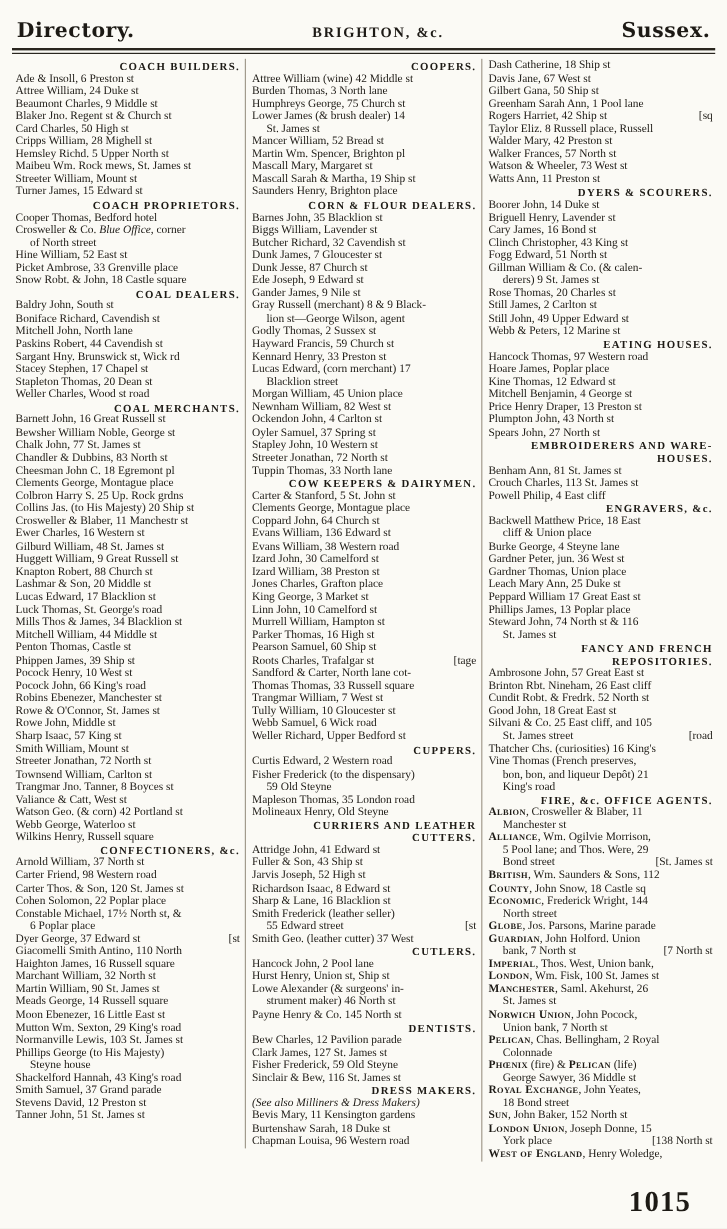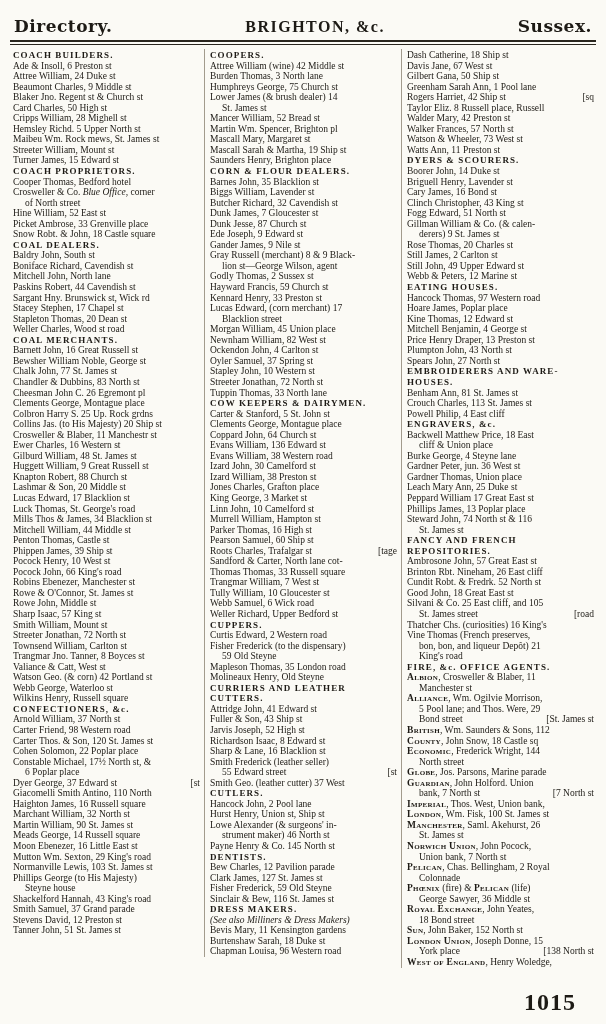--- a/index.html
+++ b/index.html
@@ -17,33 +17,33 @@
   .header {
     display:flex; justify-content:space-between; align-items:baseline;
     padding:10px 6px 3px 6px;
     text-align:center;
   }
   .h-side {
     font-family:"DejaVu Serif", serif;
     font-weight:bold; font-size:17px; letter-spacing:0.5px;
   }
   .h-center {
-    font-weight:bold; font-size:16px; letter-spacing:1.5px;
+    font-weight:bold; font-size:12px; letter-spacing:1.5px;
   }
   .double-rule {
     height:2px;
     border-top:2px solid #2a261f;
     border-bottom:1px solid #2a261f;
     margin:1px 2px 4px 2px;
   }
   .columns { display:flex; align-items:flex-start; }
   .col { flex:1 1 0; min-width:0; padding:1px 4px 0 5px; }
   .col + .col { border-left:1px solid #a29b8d; }
   .heading {
-    font-weight:bold; text-align:left;
+    font-weight:bold; text-align:right;
     font-size:9px; line-height:10.55px;
     letter-spacing:1.1px; white-space:nowrap;
     overflow:hidden;
   }
   .entry {
     font-size:9.5px; line-height:10.55px;
     white-space:nowrap; overflow:hidden;
   }
   .entry.cont { padding-left:12px; }
   .it { font-style:italic; }
@@ -91,21 +91,21 @@
         <div class="entry">Paskins Robert, 44 Cavendish st</div>
         <div class="entry">Sargant Hny. Brunswick st, Wick rd</div>
         <div class="entry">Stacey Stephen, 17 Chapel st</div>
         <div class="entry">Stapleton Thomas, 20 Dean st</div>
         <div class="entry">Weller Charles, Wood st road</div>
         <div class="heading">COAL MERCHANTS.</div>
         <div class="entry">Barnett John, 16 Great Russell st</div>
         <div class="entry">Bewsher William Noble, George st</div>
         <div class="entry">Chalk John, 77 St. James st</div>
         <div class="entry">Chandler &amp; Dubbins, 83 North st</div>
-        <div class="entry">Cheesman John C. 26 Egremont pl</div>
+        <div class="entry">Cheesman John C. 18 Egremont pl</div>
         <div class="entry">Clements George, Montague place</div>
         <div class="entry">Colbron Harry S. 25 Up. Rock grdns</div>
         <div class="entry">Collins Jas. (to His Majesty) 20 Ship st</div>
         <div class="entry">Crosweller &amp; Blaber, 11 Manchestr st</div>
         <div class="entry">Ewer Charles, 16 Western st</div>
         <div class="entry">Gilburd William, 48 St. James st</div>
         <div class="entry">Huggett William, 9 Great Russell st</div>
         <div class="entry">Knapton Robert, 88 Church st</div>
         <div class="entry">Lashmar &amp; Son, 20 Middle st</div>
         <div class="entry">Lucas Edward, 17 Blacklion st</div>

